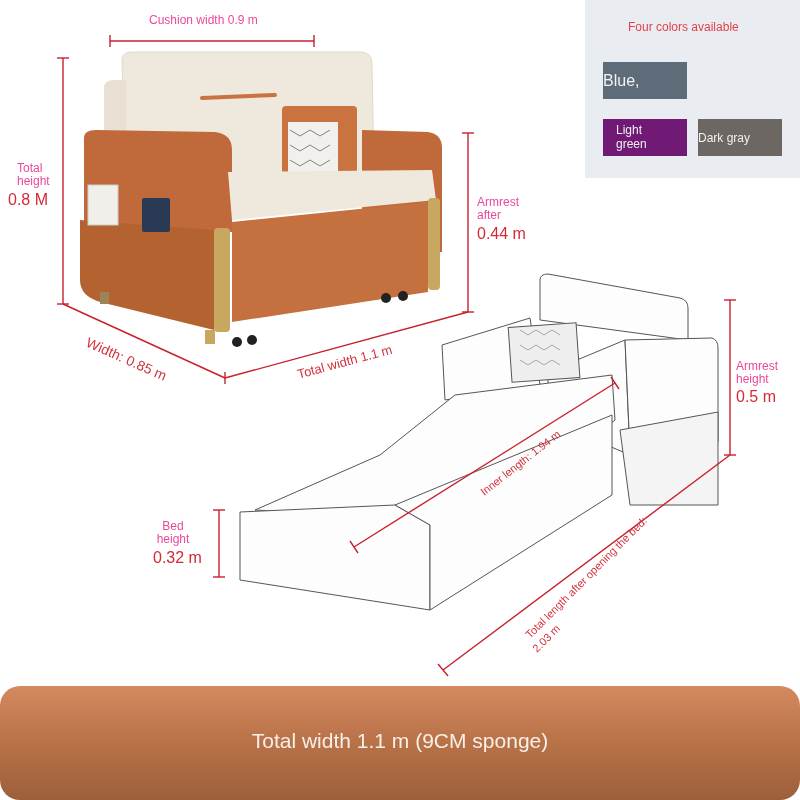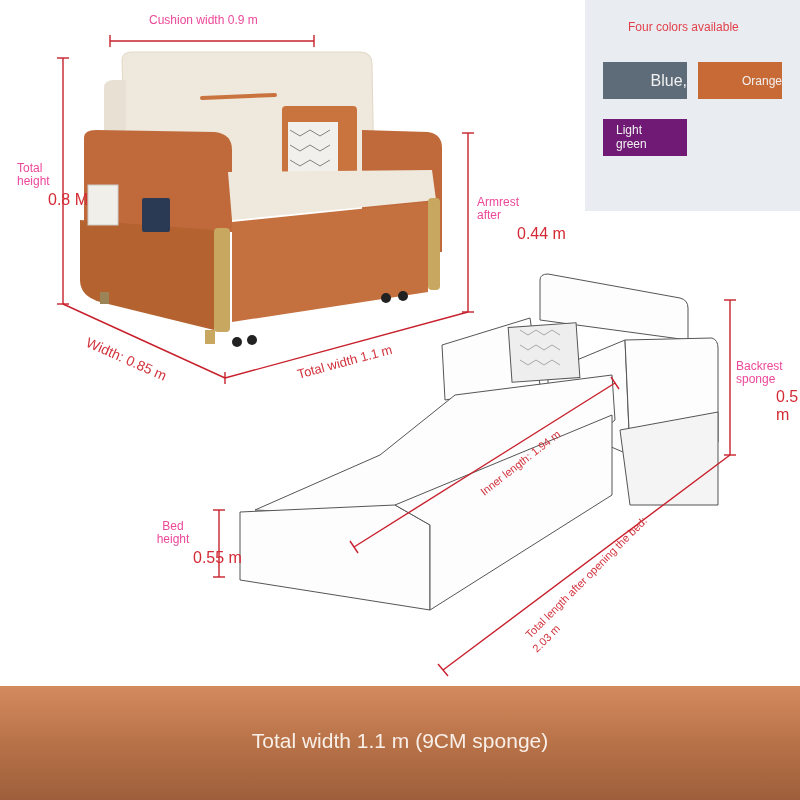--- a/index.html
+++ b/index.html
@@ -1,24 +1,24 @@
 <!DOCTYPE html>
 <html><head>
 <meta charset="utf-8">
 <style>
   * { margin:0; padding:0; box-sizing:border-box; }
   body { width:800px; height:800px; background:#ffffff; position:relative; overflow:hidden; font-family:"Liberation Sans", sans-serif; }
   .lbl { position:absolute; color:#d2323c; font-family:"Liberation Sans", sans-serif; line-height:1.1; }
   .lbl.sm { font-size:12px; color:#ec4899; }
-  .lbl.big { font-size:16px; color:#d42a35;margin-left:40px; }
-  .swatch-panel { position:absolute; left:585px; top:0; width:215px; height:211px; background:#e9edf2; }
+  .lbl.big { font-size:16px; color:#d42a35; }
+  .swatch-panel { position:absolute; left:585px; top:0; width:215px; height:178px; background:#e9edf2; }
   .swatch-title { position:absolute; left:43px; top:20px; font-size:12px; color:#e2414b; }
-  .swatch { position:absolute; width:84px; height:37px; color:#f1f1f1; display:flex; align-items:center; justify-content:flex-end; }
+  .swatch { position:absolute; width:84px; height:37px; color:#f1f1f1; display:flex; align-items:center; justify-content:flex-start; }
   svg { position:absolute; left:0; top:0; }
-  .banner { position:absolute; left:0; top:686px; width:800px; height:114px; background:linear-gradient(#d48a5f, #b87248 50%, #9d5f3b); display:flex; align-items:center; justify-content:center; }
+  .banner { position:absolute; left:0; top:686px; width:800px; height:114px; background:linear-gradient(#d48a5f, #b87248 50%, #9d5f3b); display:flex; align-items:center; justify-content:center;border-radius:20px; }
   .banner span { color:#f8efe8; font-size:21px; margin-top:-4px; }
 </style>
 </head>
 <body>
 
 <svg width="800" height="800">
   <g>
 
     <path d="M122 60 Q122 52 132 52 L360 52 Q372 52 372 64 L374 175 L125 175 Z" fill="#efe8dc" stroke="#e2d8c8"></path>
     <path d="M104 88 Q104 80 114 80 L126 80 L126 172 L104 172 Z" fill="#e8e0d2"></path>
@@ -99,36 +99,36 @@
   </g>
 </svg>
 
 <div class="lbl sm" style="left:149px;top:14px;">Cushion width 0.9 m</div>
 <div class="lbl sm" style="left:17px;top:162px;width:40px;">Total height</div>
 <div class="lbl big" style="left:8px;top:191px;">0.8 M</div>
 <div class="lbl sm" style="left:477px;top:196px;width:50px;">Armrest after</div>
 <div class="lbl big" style="left:477px;top:225px;">0.44 m</div>
 <div class="lbl" style="left:90px;top:335px;font-size:14px;transform:rotate(24deg);transform-origin:left top;">Width: 0.85 m</div>
 <div class="lbl" style="left:296px;top:368px;font-size:13px;transform:rotate(-15deg);transform-origin:left top;">Total width 1.1 m</div>
-<div class="lbl sm" style="left:736px;top:360px;width:60px;">Backrest sponge</div>
+<div class="lbl sm" style="left:736px;top:360px;width:60px;">Armrest height</div>
 <div class="lbl big" style="left:736px;top:388px;">0.5 m</div>
 <div class="lbl sm" style="left:153px;top:520px;width:40px;text-align:center;">Bed height</div>
-<div class="lbl big" style="left:153px;top:549px;">0.55 m</div>
+<div class="lbl big" style="left:153px;top:549px;">0.32 m</div>
 <div class="lbl" style="left:478px;top:488px;font-size:11px;transform:rotate(-38deg);transform-origin:left top;">Inner length: 1.94 m</div>
 <div class="lbl" style="left:523px;top:632px;font-size:11px;transform:rotate(-45deg);transform-origin:left top;">Total length after opening the bed:</div>
 <div class="lbl" style="left:530px;top:646px;font-size:11px;transform:rotate(-45deg);transform-origin:left top;">2.03 m</div>
 
 <div class="swatch-panel">
   <div class="swatch-title">Four colors available</div>
   <div class="swatch" style="left:18px;top:62px;background:#5d6c78;font-size:16px;">
       <span>Blue,</span>
     </div>
-  <div class="swatch" style="left:113px;top:62px;background:#c86a36;font-size:12px;">
-      <span>Orange</span>
-    </div>
   <div class="swatch" style="left:18px;top:119px;background:#701a75;font-size:12px;justify-content:flex-start;padding-left:13px;line-height:1.15;">
       <span style="width:40px;">Light green</span>
+    </div>
+  <div class="swatch" style="left:113px;top:119px;background:#6d6763;font-size:12px;">
+      <span>Dark gray</span>
     </div>
 </div>
 
 <div class="banner">
   <span>Total width 1.1 m (9CM sponge)</span>
 </div>
 
 </body></html>

